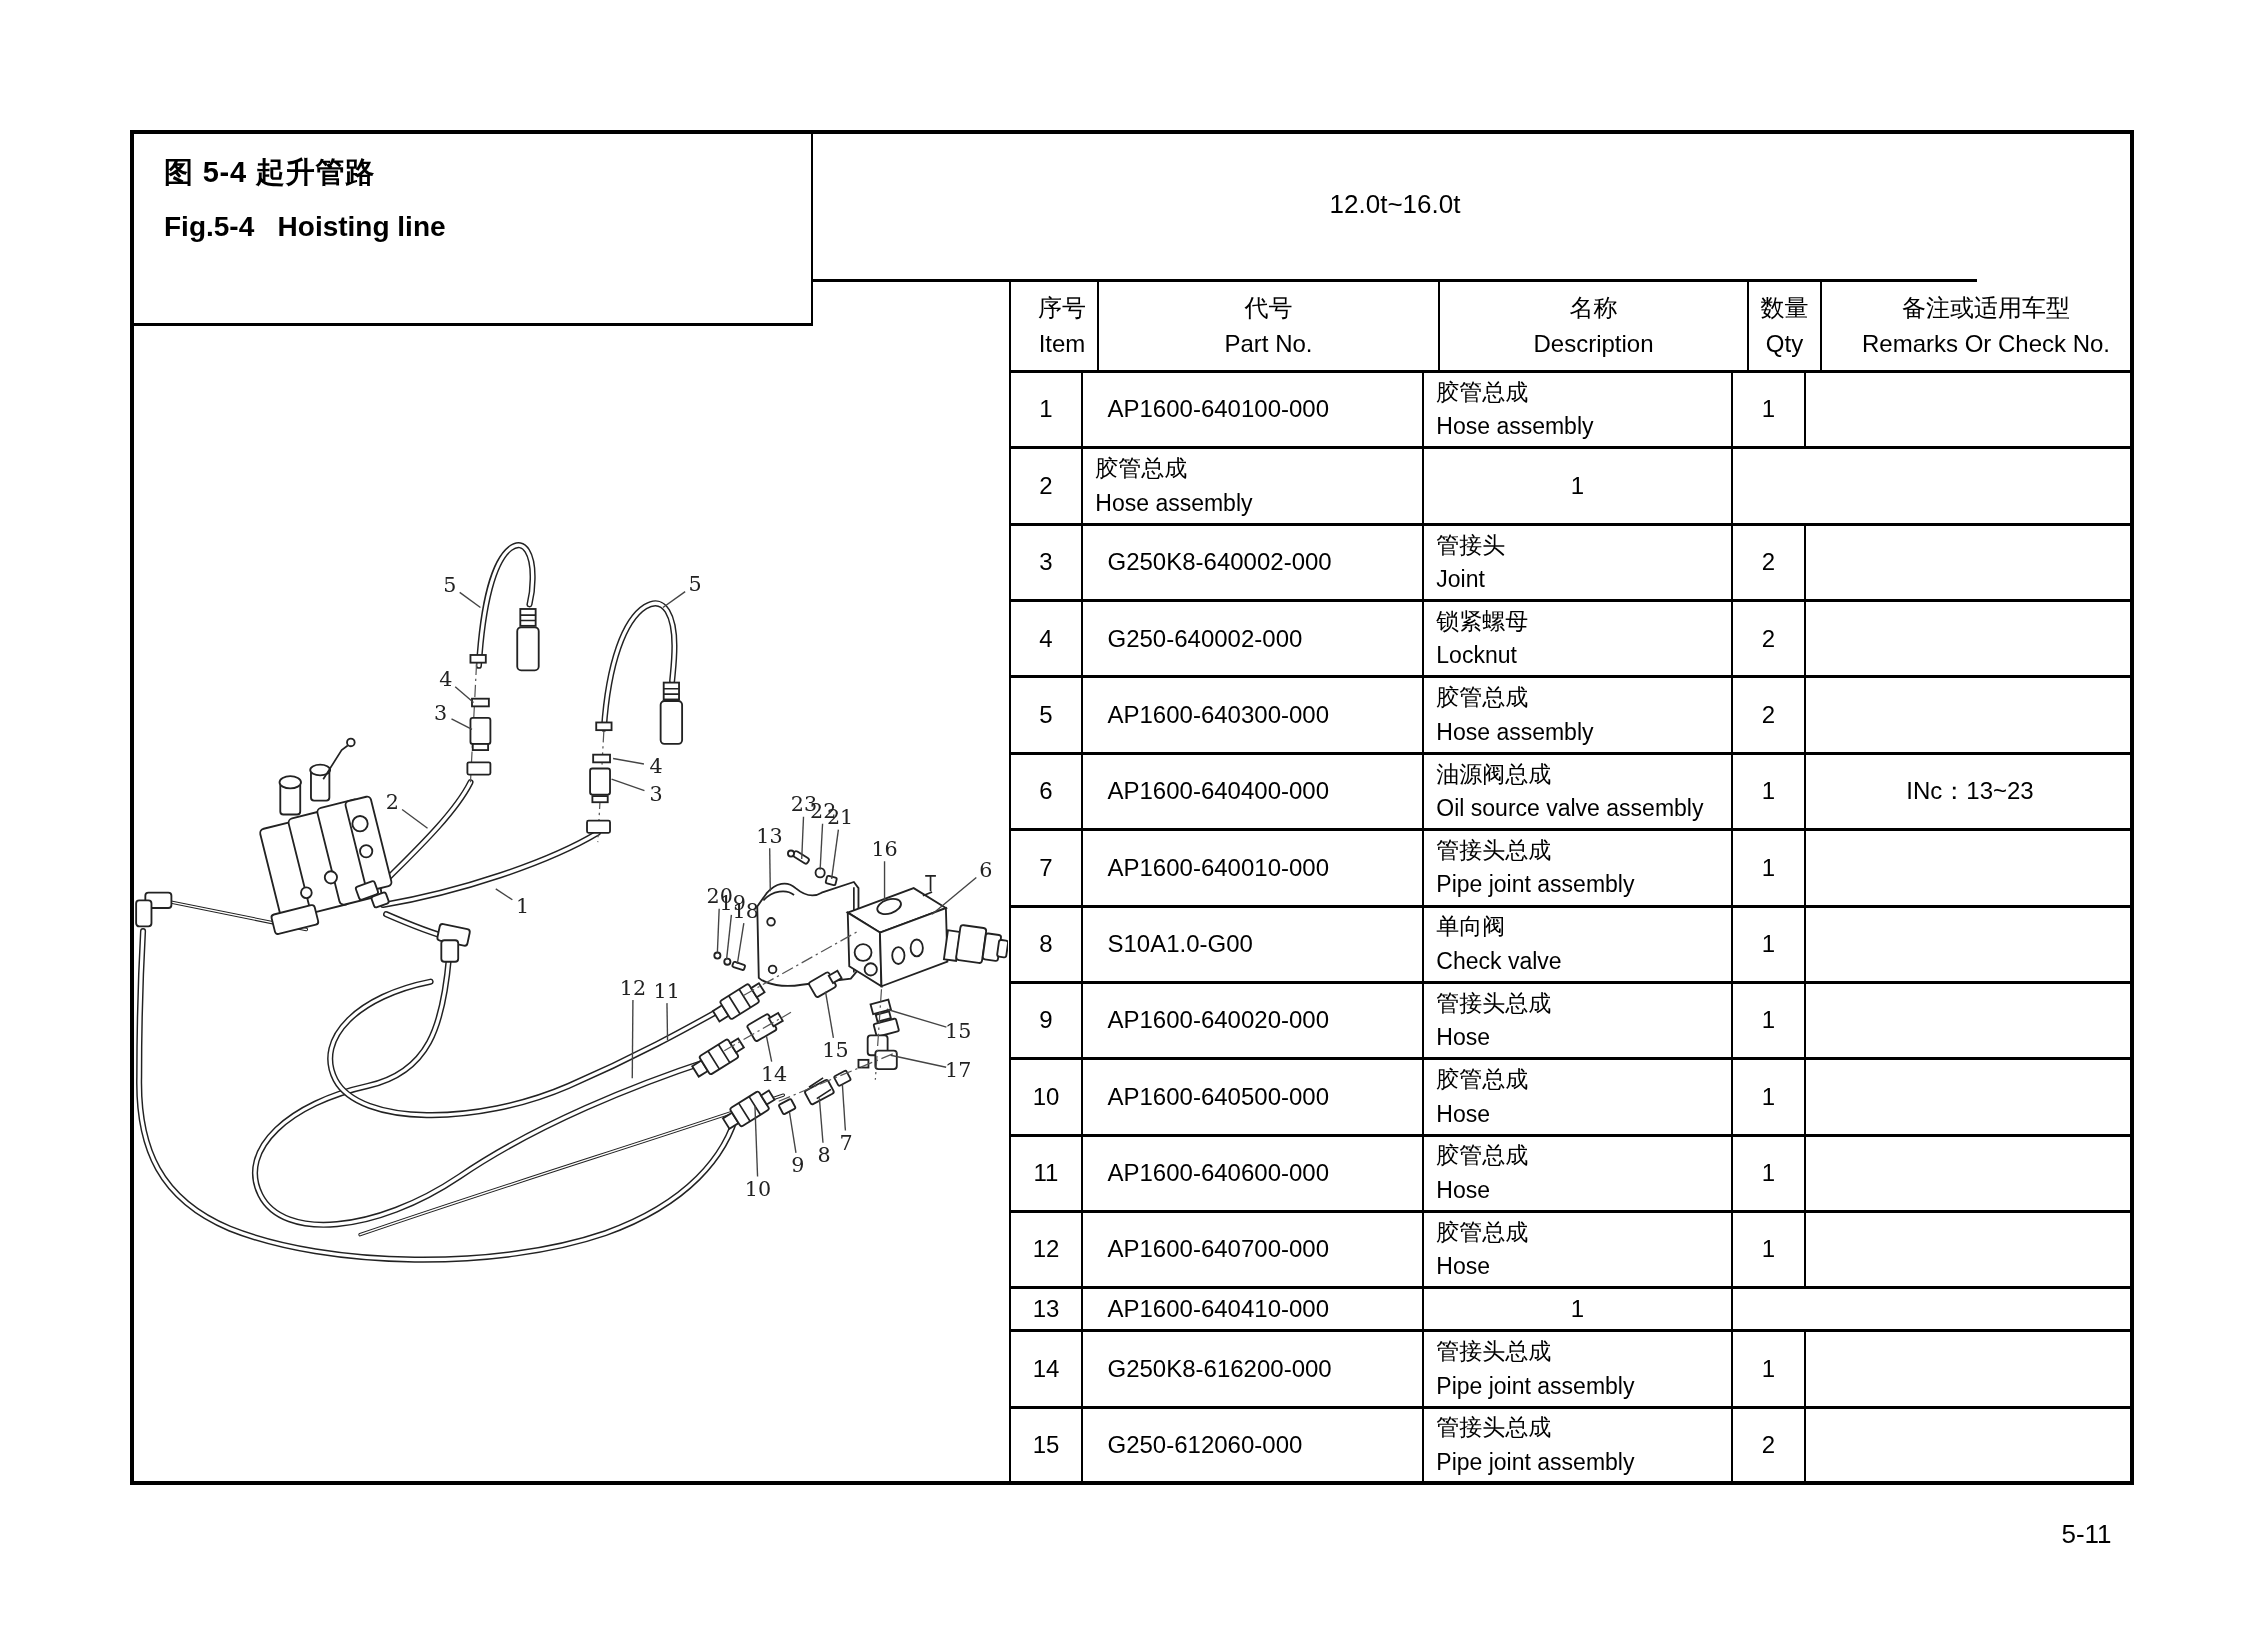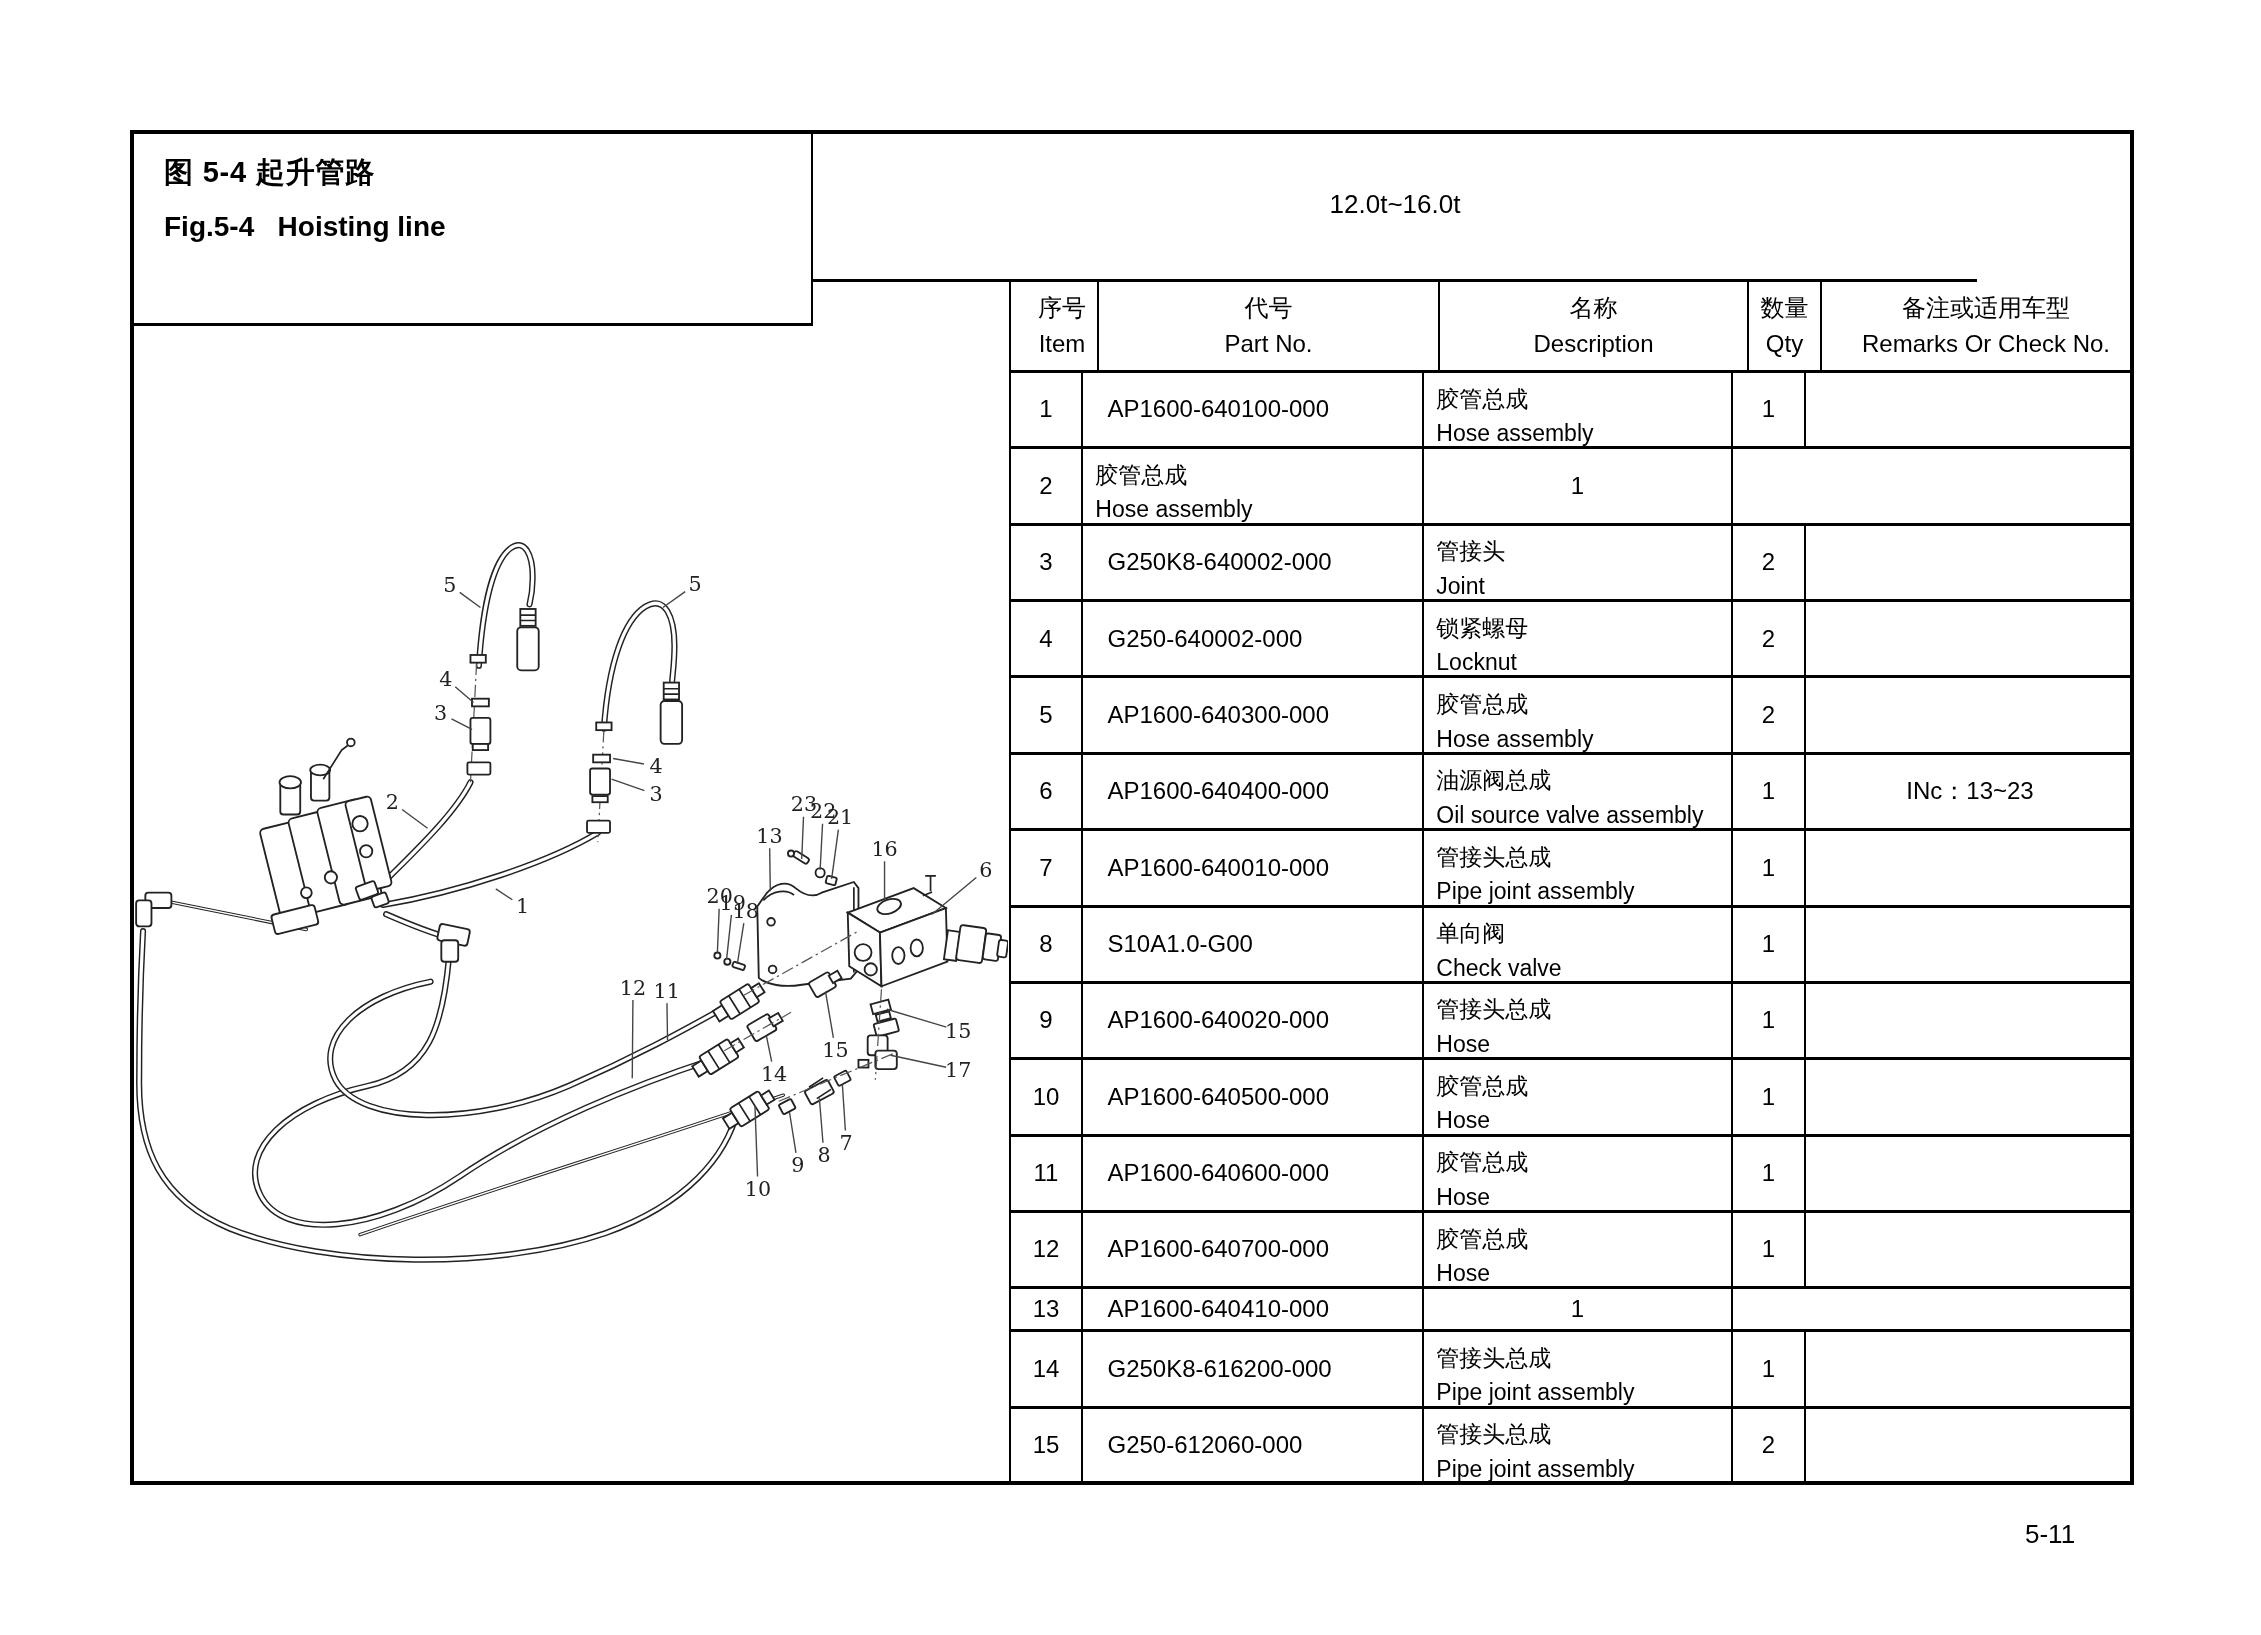--- a/index.html
+++ b/index.html
@@ -22,25 +22,25 @@
   .tbl{position:absolute;left:1009px;top:282px;width:1125px;height:1203px;
        box-sizing:border-box;border-left:2.3px solid #000;display:flex;flex-direction:column;z-index:2;background:transparent;}
   .trow{display:grid;grid-template-columns:72px 341px 309px 73px 328px;
         border-bottom:3.8px solid #000;flex:1 1 auto;min-height:0;}
   .trow.thead{flex:0 0 88px;padding-left:16px;}
   .cell{border-right:2.3px solid #000;box-sizing:border-box;display:flex;flex-direction:column;
         justify-content:center;font-size:24px;overflow:hidden;gap:9.2px;line-height:1.1;}
   .cell:last-child{border-right:none;}
   .c-center{align-items:center;text-align:center;}
   .c-part{padding-left:24.5px;}
-  .c-desc{padding-left:12.3px;justify-content:flex-end;}
+  .c-desc{padding-left:12.3px;}
   .d-cn{font-size:23px;}
   .d-en{font-size:23px;}
 
-  .pageno{position:absolute;left:2025px;top:1519px;width:123px;text-align:left;font-size:26px;z-index:2;}
+  .pageno{position:absolute;left:2025px;top:1519px;width:123px;text-align:center;font-size:26px;z-index:2;}
 
   #diagram{position:absolute;left:130px;top:282px;width:878px;height:1203px;z-index:1;}
   .tube{fill:none;stroke:#222;stroke-width:8;stroke-linecap:round;}
   .tube-core{fill:none;stroke:#fff;stroke-width:4.2;stroke-linecap:round;}
   .pipe{fill:none;stroke:#222;stroke-width:4.4;stroke-linecap:round;}
   .pipe-core{fill:none;stroke:#fff;stroke-width:1.8;stroke-linecap:round;}
   .art{fill:#fff;stroke:#222;stroke-width:2.4;}
   .art-line{fill:none;stroke:#222;stroke-width:2.2;}
   .cl{fill:none;stroke:#555;stroke-width:1.6;stroke-dasharray:16 5 3 5;}
   .leader{stroke:#444;stroke-width:1.8;}

